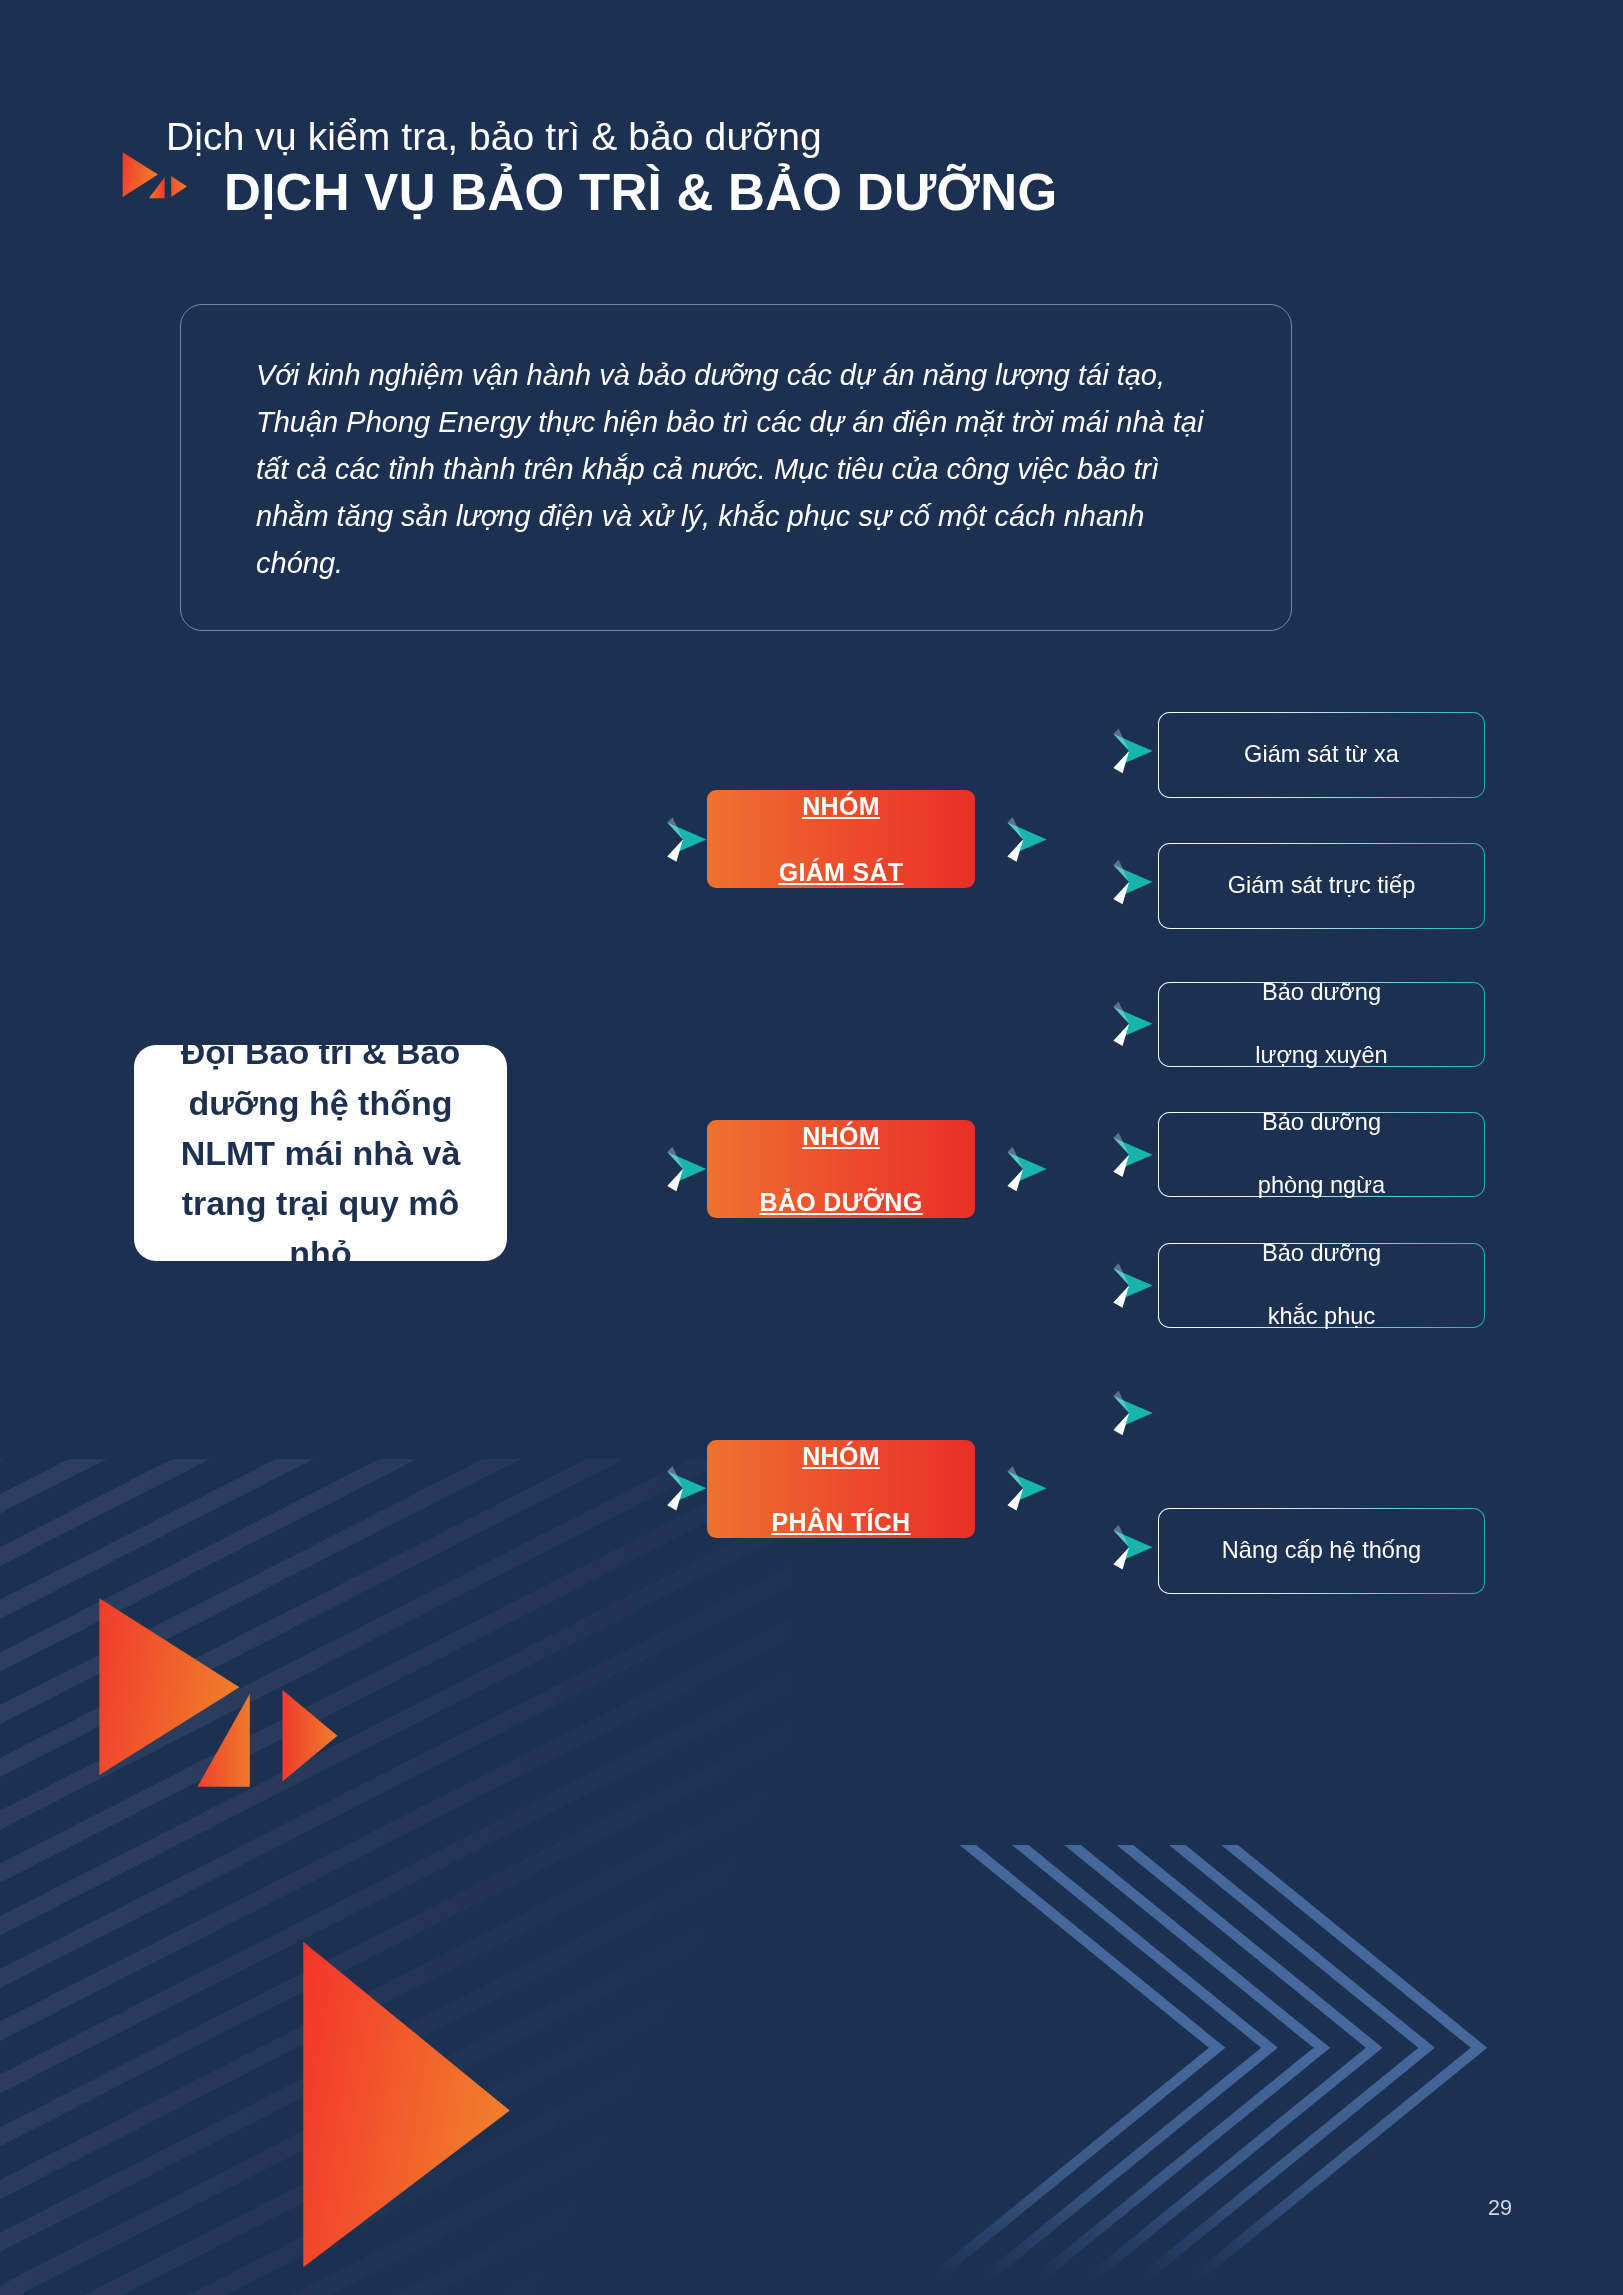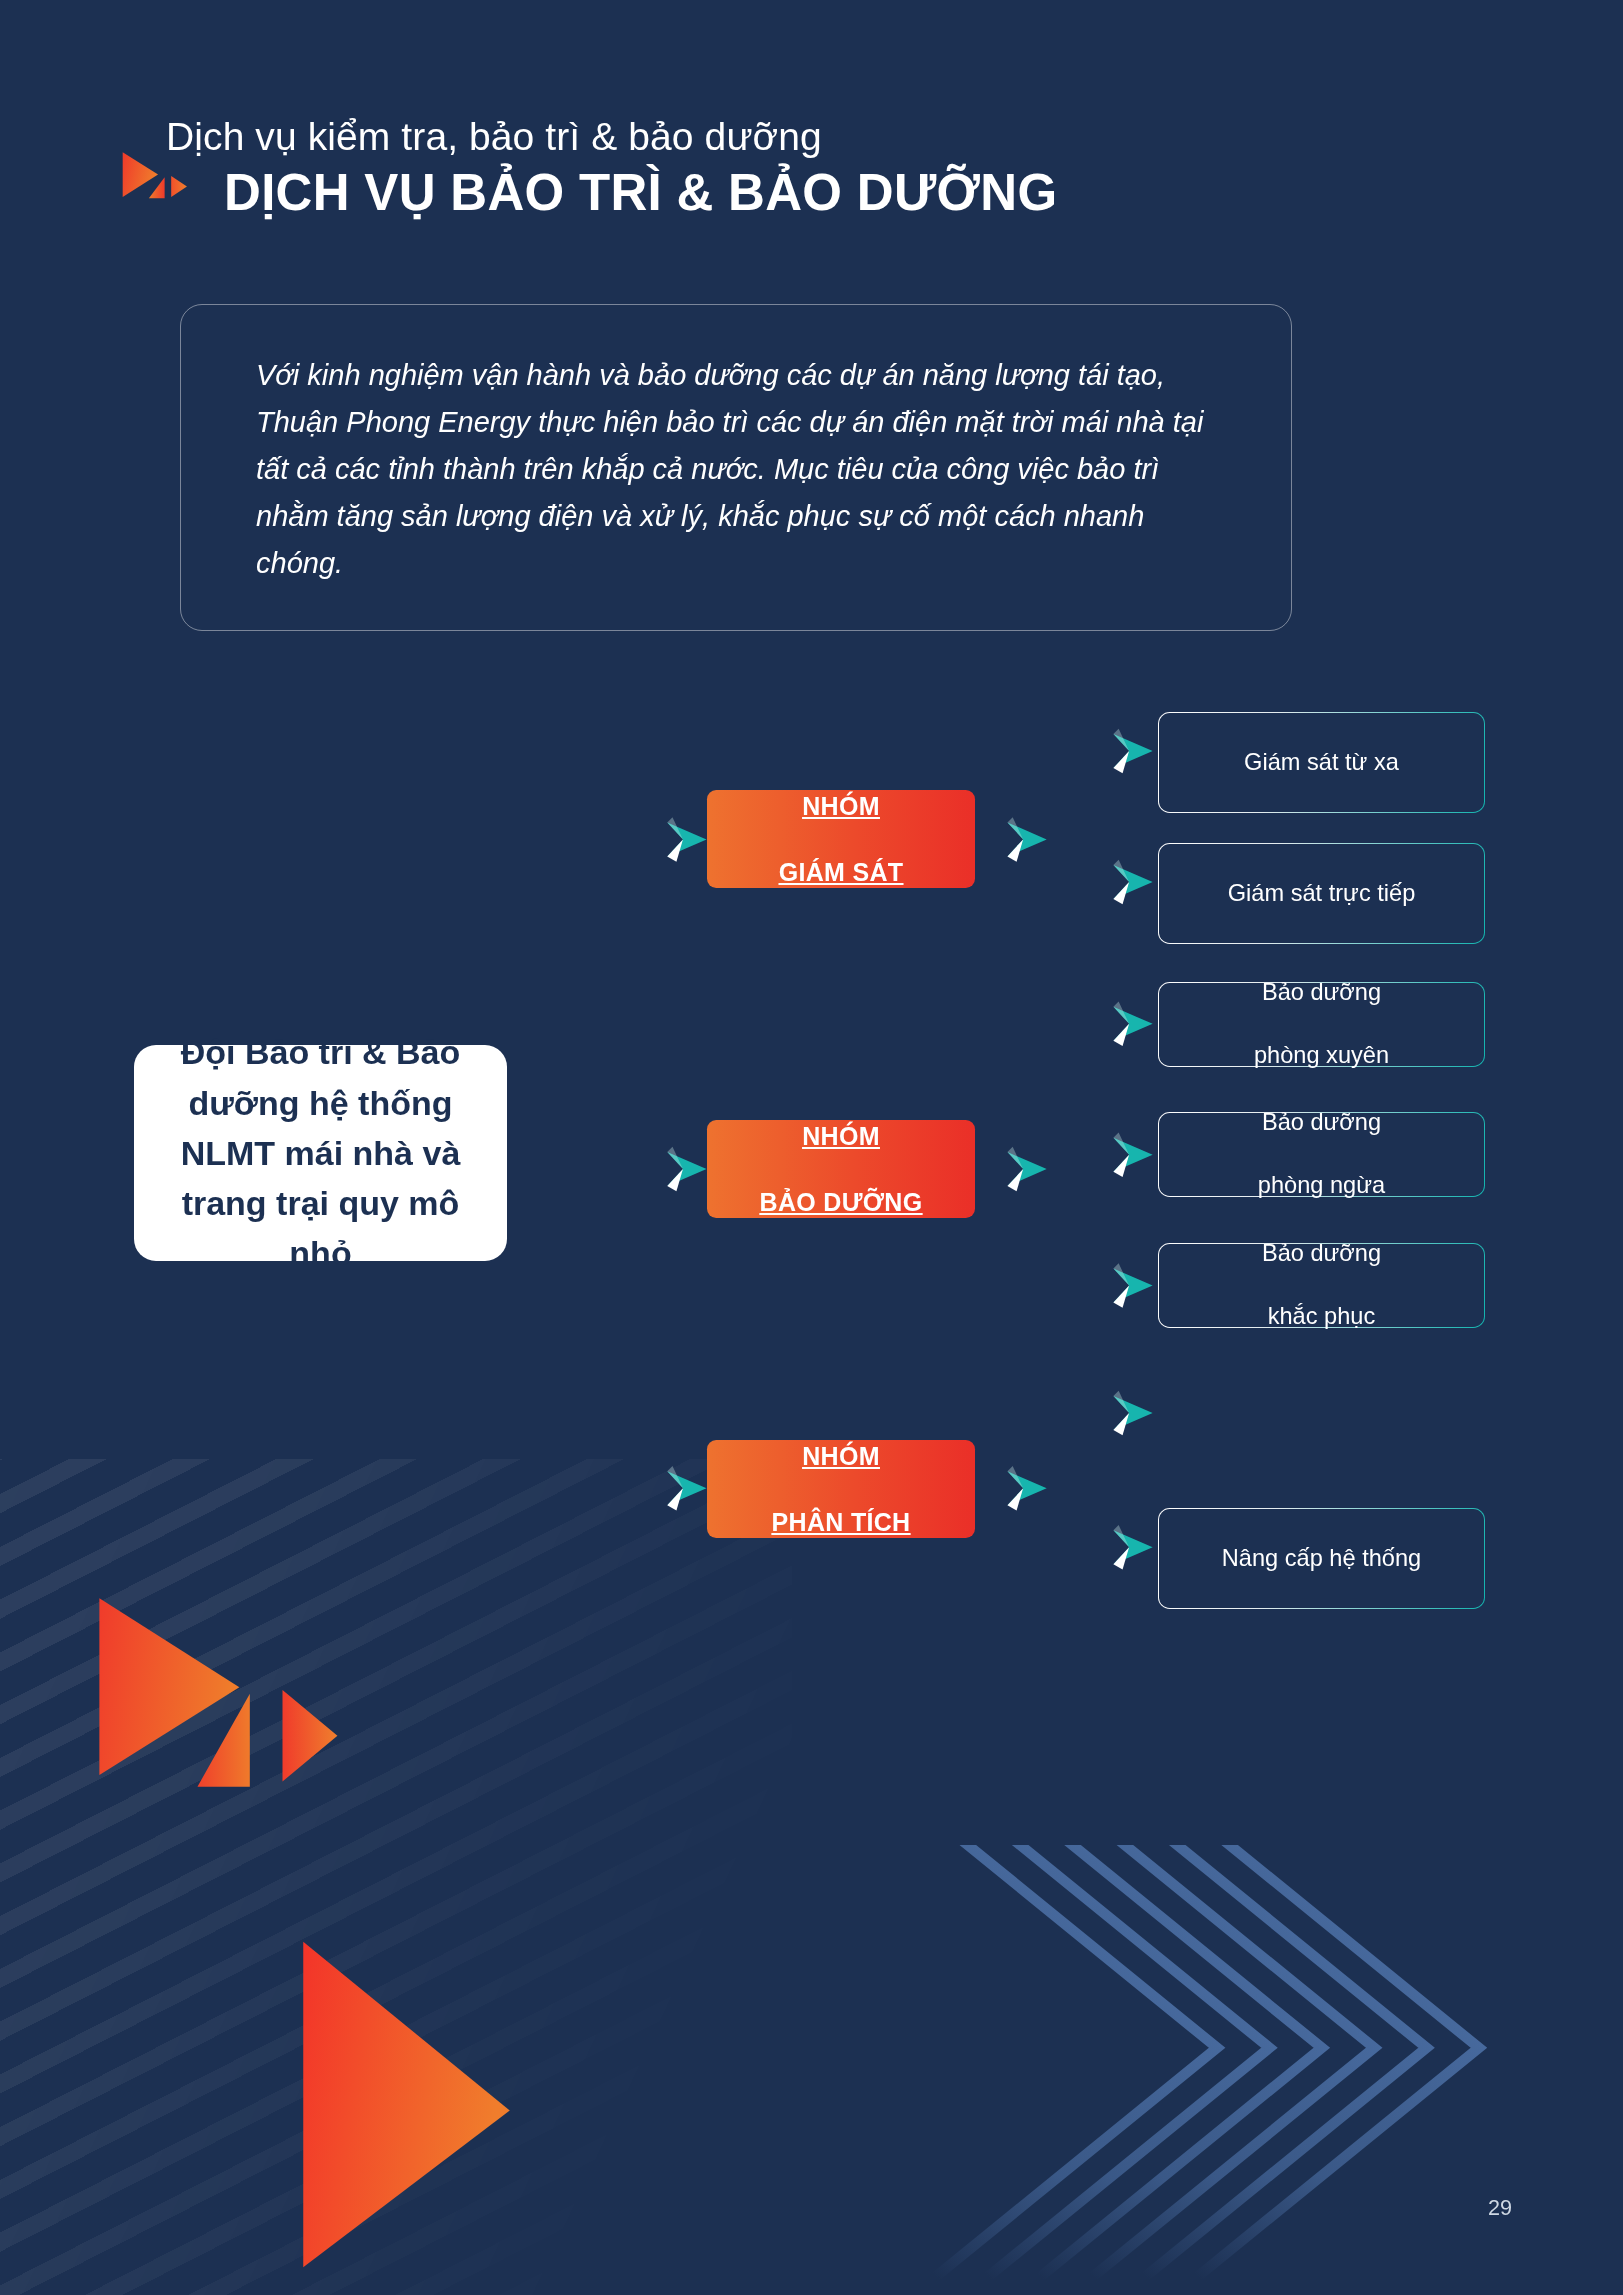--- a/index.html
+++ b/index.html
@@ -82,21 +82,21 @@
   }
   .group-node span{
     color:#ffffff;font-size:25px;font-weight:700;
     line-height:1.32;text-align:center;letter-spacing:0.3px;display:block;text-decoration:underline;
   }
   #grp0{left:707px;top:790px;}
   #grp1{left:707px;top:1120px;}
   #grp2{left:707px;top:1440px;}
 
   .leaf-node{
-    position:absolute;width:327px;height:101px;
+    position:absolute;width:327px;height:86px;
     border-radius:11.8px;
     display:flex;align-items:center;justify-content:center;
     box-sizing:border-box;padding:0 11.8px;
     background:
       linear-gradient(#1c3052,#1c3052) padding-box,
       linear-gradient(100deg,#ffffff 0%,#e3ecef 35%,#3fc0bd 85%,#13b3ae 100%) border-box;
     border:1.6px solid transparent;
   }
   .leaf-node span{
     color:#ffffff;font-size:23.6px;font-weight:400;
@@ -292,21 +292,21 @@
     </span>
   </div>
   <div class="leaf-node" id="leaf1">
     <span>
       <span>Giám sát trực tiếp</span>
     </span>
   </div>
   <div class="leaf-node" id="leaf2">
     <span>
       <span>Bảo dưỡng</span><br>
-      <span>phòng xuyên</span>
+      <span>lượng xuyên</span>
     </span>
   </div>
   <div class="leaf-node" id="leaf3">
     <span>
       <span>Bảo dưỡng</span><br>
       <span>phòng ngừa</span>
     </span>
   </div>
   <div class="leaf-node" id="leaf4">
     <span>

